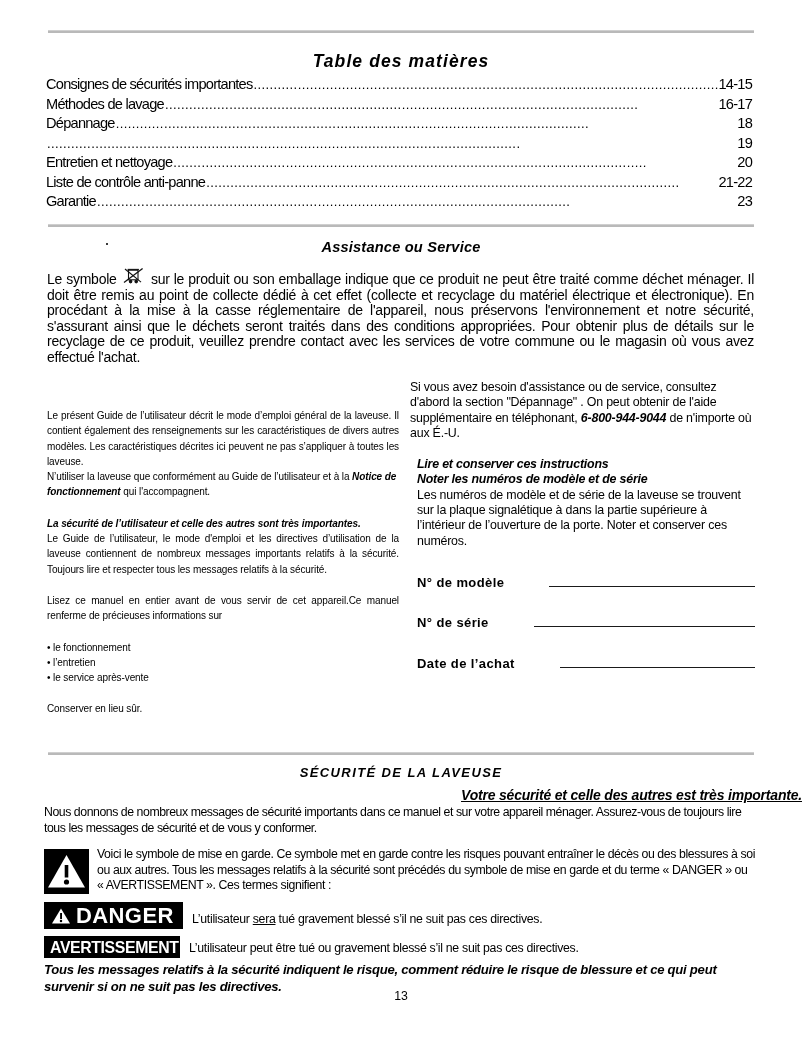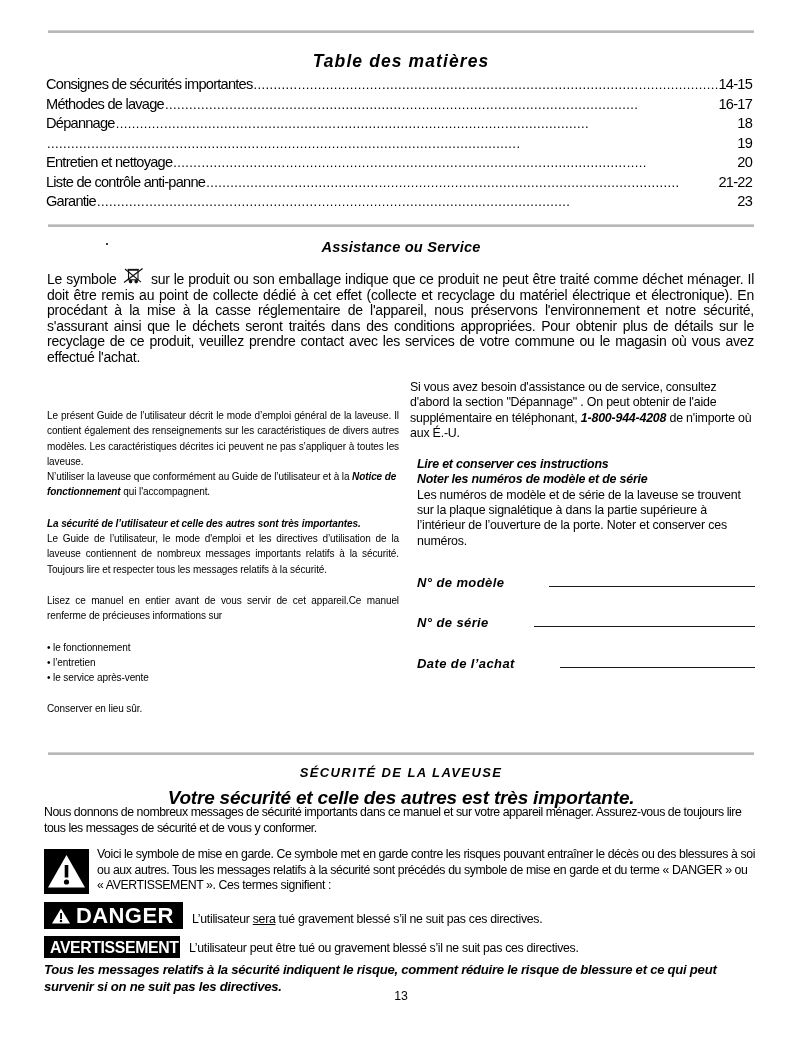--- a/index.html
+++ b/index.html
@@ -136,21 +136,20 @@
   .gap-md { height: 16px; }
   .bullets { margin: 0; }
   .bullets div { white-space: nowrap; }
 
   .indent { padding-left: 7px; }
 
   .field {
     display: flex;
     align-items: baseline;
     font-weight: bold;
-    font-style: italic;
     font-size: 13px;
     letter-spacing: 0.4px;
     white-space: nowrap;
     gap: 45px;
   }
   .field-line {
     flex: 1 1 auto;
     border-bottom: 1px solid #1a1a1a;
     margin-left: 0px;
     height: 11px;
@@ -164,25 +163,26 @@
     text-align: center;
     font-weight: bold;
     font-style: italic;
     font-size: 13px;
     letter-spacing: 1.4px;
   }
   .safety-sub {
     position: absolute;
     left: 0; top: 787px;
     width: 802px;
-    text-align: center;
+    text-align: right;
     font-weight: bold;
     font-style: italic;
-    font-size: 19px;
+    font-size: 14px;
     letter-spacing: -0.2px;
+    text-decoration: underline;
   }
   .safety-intro {
     position: absolute;
     left: 44px; top: 805px;
     width: 712px;
     font-size: 12.3px;
     line-height: 15.6px;
     letter-spacing: -0.45px;
   }
 
@@ -368,21 +368,21 @@
       <div>• le fonctionnement</div>
       <div>• l’entretien</div>
       <div>• le service après-vente</div>
     </div>
     <div class="gap-md"></div>
     <p>Conserver en lieu sûr.</p>
   </div>
 
   <div class="col-right">
     <p>
-      <span>Si vous avez besoin d'assistance ou de service, consultez d'abord la section "Dépannage" . On peut obtenir de l'aide supplémentaire en téléphonant, </span><span class="bi">1-800-944-4208</span><span> de n'importe où aux É.-U.</span>
+      <span>Si vous avez besoin d'assistance ou de service, consultez d'abord la section "Dépannage" . On peut obtenir de l'aide supplémentaire en téléphonant, </span><span class="bi">6-800-944-9044</span><span> de n'importe où aux É.-U.</span>
     </p>
     <div class="gap-md"></div>
     <div class="indent">
       <p class="bi">Lire et conserver ces instructions</p>
       <p class="bi">Noter les numéros de modèle et de série</p>
       <p>Les numéros de modèle et de série de la laveuse se trouvent sur la plaque signalétique à dans la partie supérieure à l’intérieur de l’ouverture de la porte.  Noter et conserver ces numéros.</p>
     </div>
 
     <div style="height:26px"></div>
 

